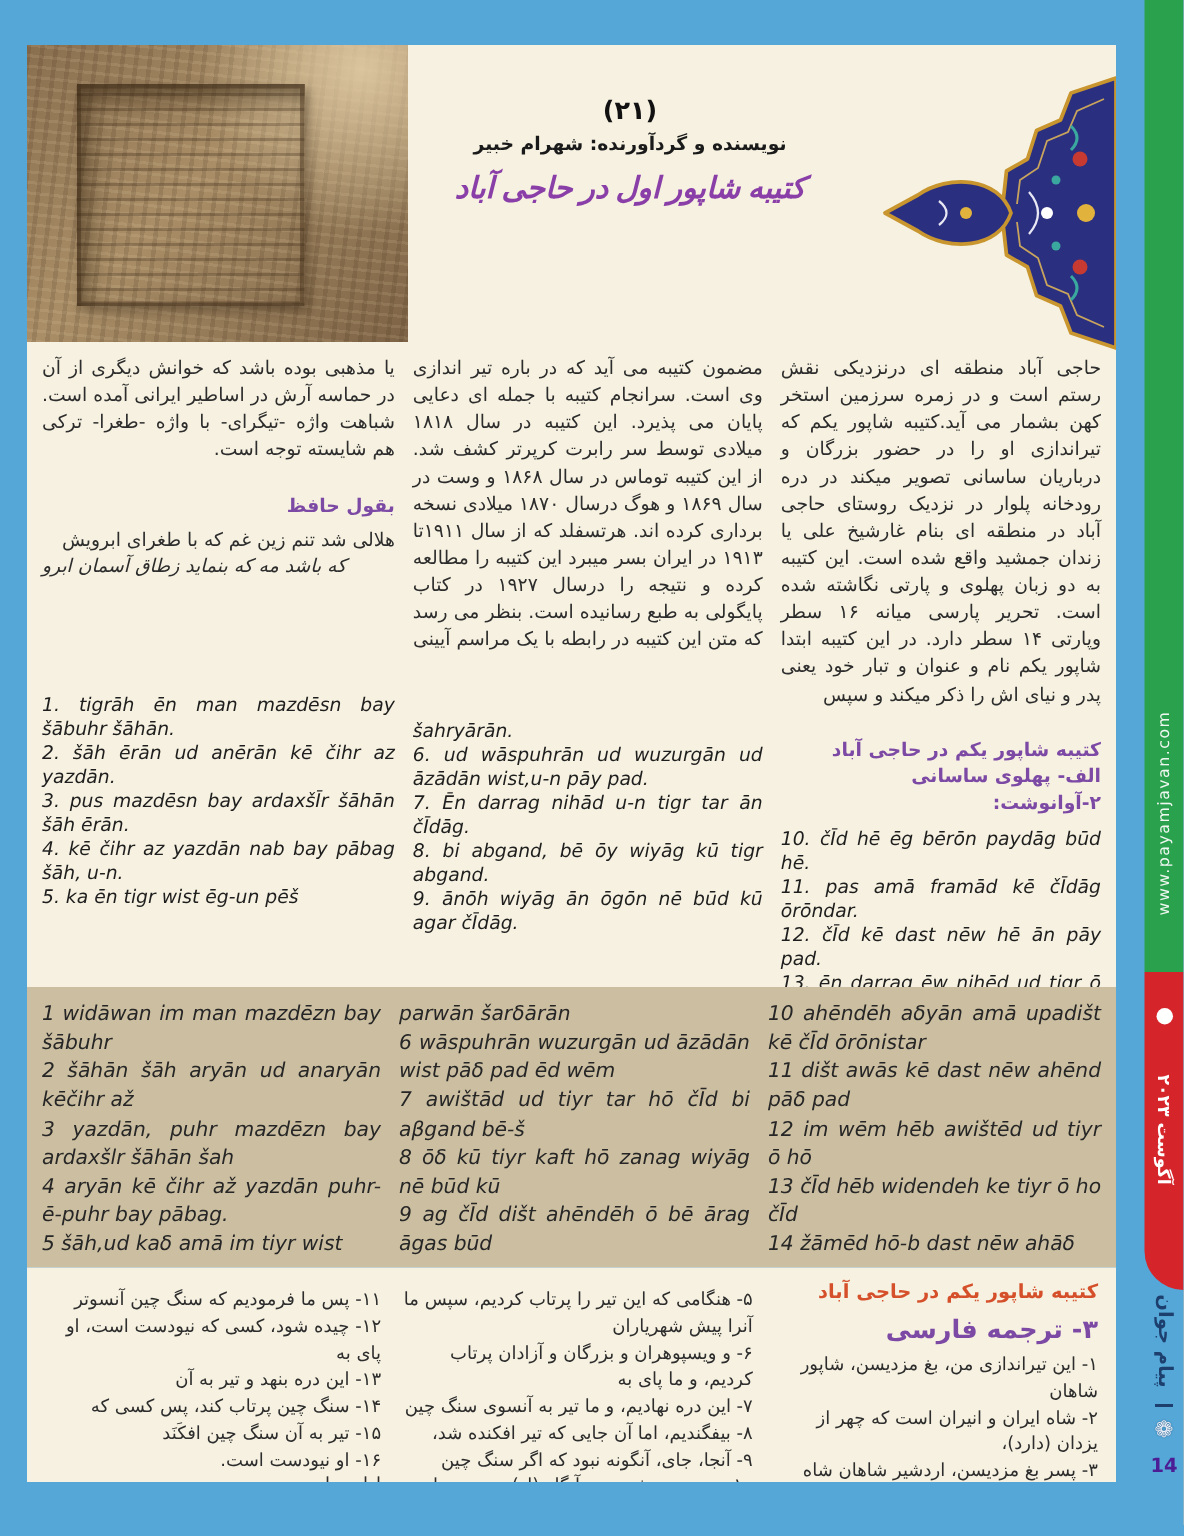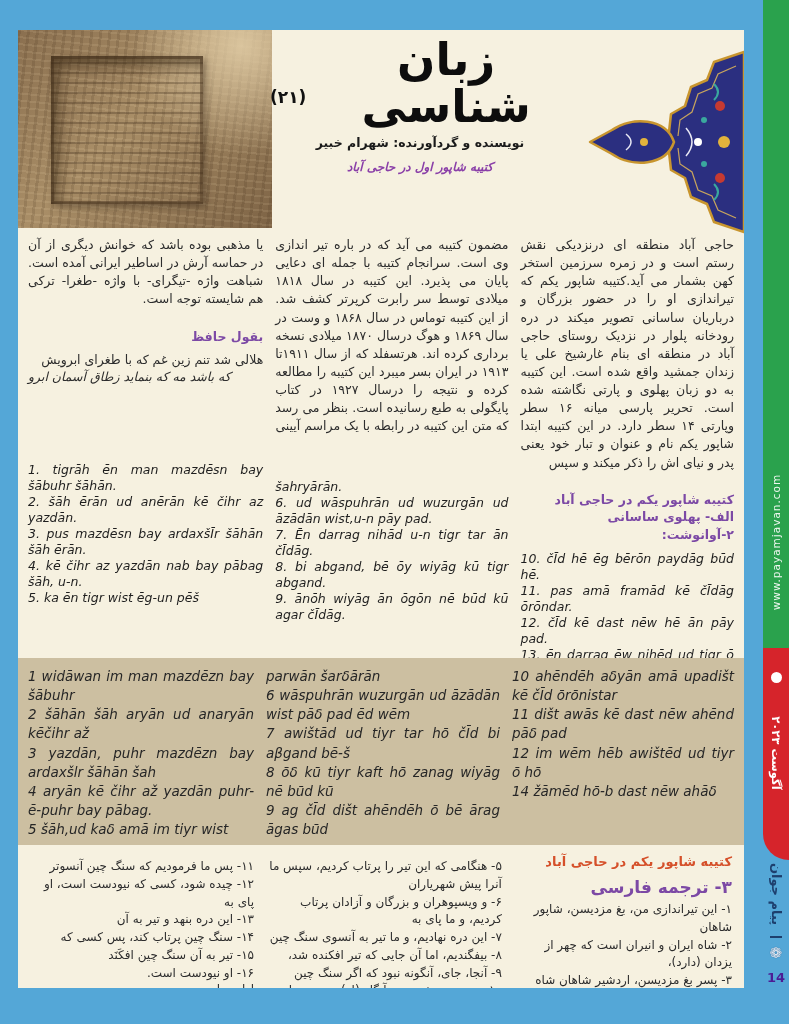--- a/index.html
+++ b/index.html
@@ -42,21 +42,21 @@
 
   
   .ornament { position:absolute; right:0; top:14px; width:158px; height:196px; }
 
   
   .title-block { position:absolute; left:252px; top:6px; width:300px; text-align:center; }
   .title-row { display:flex; direction:ltr; align-items:center; justify-content:center; gap:16px; }
   .issue-no { font-size:17px; font-weight:bold; color:#111; margin-top:28px; }
   .main-title { font-size:45px; font-weight:bold; color:#0d0d0d; line-height:1.05; letter-spacing:-1px; }
   .byline { margin-top:4px; font-size:12.5px; font-weight:bold; color:#1a1a1a; }
-  .subtitle { margin-top:10px; font-size:12px; font-weight:bold; font-style:italic; color:#8a3fa8; }
+  .subtitle { margin-top:10px; font-size:20px; font-weight:bold; font-style:italic; color:#8a3fa8;font-family:Liberation Serif, serif; }
 
   
   .cols { position:absolute; top:206px; left:0; right:0; bottom:0; display:flex; direction:rtl; padding:0 10px; gap:12px; }
   .col-r { width:216px; } .col-m { width:236px; } .col-l { width:238px; }
   .fa-body { font-size:12.5px; line-height:1.45; text-align:justify; color:#2d2d2d; direction:rtl; }
   .h-purple { color:#7c49a5; font-weight:bold; font-size:12.5px; line-height:1.25; margin-top:2px; direction:rtl; text-align:right; }
   .hdr-gap { margin-top:20px; }
   .latin { direction:ltr; font-style:italic; font-size:12.5px; line-height:1.28; color:#1e1e1e; text-align:justify; margin-top:8px; }
   .latin .list-line { margin:0; }
   .col-m .latin { margin-top:44px; }
@@ -124,21 +124,20 @@
           <path d="M128 40 q8 8 0 16" stroke="#3aa89e" fill="none" stroke-width="2"></path>
           <path d="M128 156 q8 -8 0 -16" stroke="#3aa89e" fill="none" stroke-width="2"></path>
           <path d="M40 90 q10 8 0 16" stroke="#e8e8f4" fill="none" stroke-width="1.5"></path>
           <path d="M100 84 q12 14 0 28" stroke="#e8e8f4" fill="none" stroke-width="1.5"></path>
         </g>
       </svg>
 
       <div class="title-block">
         <div class="title-row">
           <span class="issue-no">(۲۱)</span>
-          <span class="main-title">زبان شناسی</span>
         </div>
         <div class="byline">نویسنده و گردآورنده: شهرام خبیر</div>
         <div class="subtitle">کتیبه شاپور اول در حاجی آباد</div>
       </div>
 
       <div class="cols">
 
         <div class="col-r">
           <p class="fa-body">حاجی آباد منطقه ای درنزدیکی نقش رستم است و در زمره سرزمین استخر کهن بشمار می آید.کتیبه شاپور یکم که تیراندازی او را در حضور بزرگان و درباریان ساسانی تصویر میکند در دره رودخانه پلوار در نزدیک روستای حاجی آباد در منطقه ای بنام غارشیخ علی یا زندان جمشید واقع شده است. این کتیبه به دو زبان پهلوی و پارتی نگاشته شده است. تحریر پارسی میانه ۱۶ سطر وپارتی ۱۴ سطر دارد. در این کتیبه ابتدا شاپور یکم نام و عنوان و تبار خود یعنی پدر و نیای اش را ذکر میکند و سپس</p>
           <div class="h-purple hdr-gap">کتیبه شاپور یکم در حاجی آباد</div>
@@ -178,20 +177,21 @@
             </div>
         </div>
       </div>
     </section>
 
     <section class="tan-band">
       <div class="bcol bc1">
           <div class="list-line">10 ahēndēh aδyān amā upadišt kē čĪd ōrōnistar</div>
           <div class="list-line">11 dišt awās kē dast nēw ahēnd pāδ pad</div>
           <div class="list-line">12 im wēm hēb awištēd ud tiyr ō hō</div>
+          <div class="list-line">13 čĪd hēb widendeh ke tiyr ō ho čĪd</div>
           <div class="list-line">14 žāmēd hō-b dast nēw ahāδ</div>
         </div>
       <div class="bcol bc2">
           <div class="list-line">parwān šarδārān</div>
           <div class="list-line">6 wāspuhrān wuzurgān ud āzādān wist pāδ pad ēd wēm</div>
           <div class="list-line">7 awištād ud tiyr tar hō čĪd bi aβgand bē-š</div>
           <div class="list-line">8 ōδ kū tiyr kaft hō zanag wiyāg nē būd kū</div>
           <div class="list-line">9 ag čĪd dišt ahēndēh ō bē ārag āgas būd</div>
         </div>
       <div class="bcol bc3">

